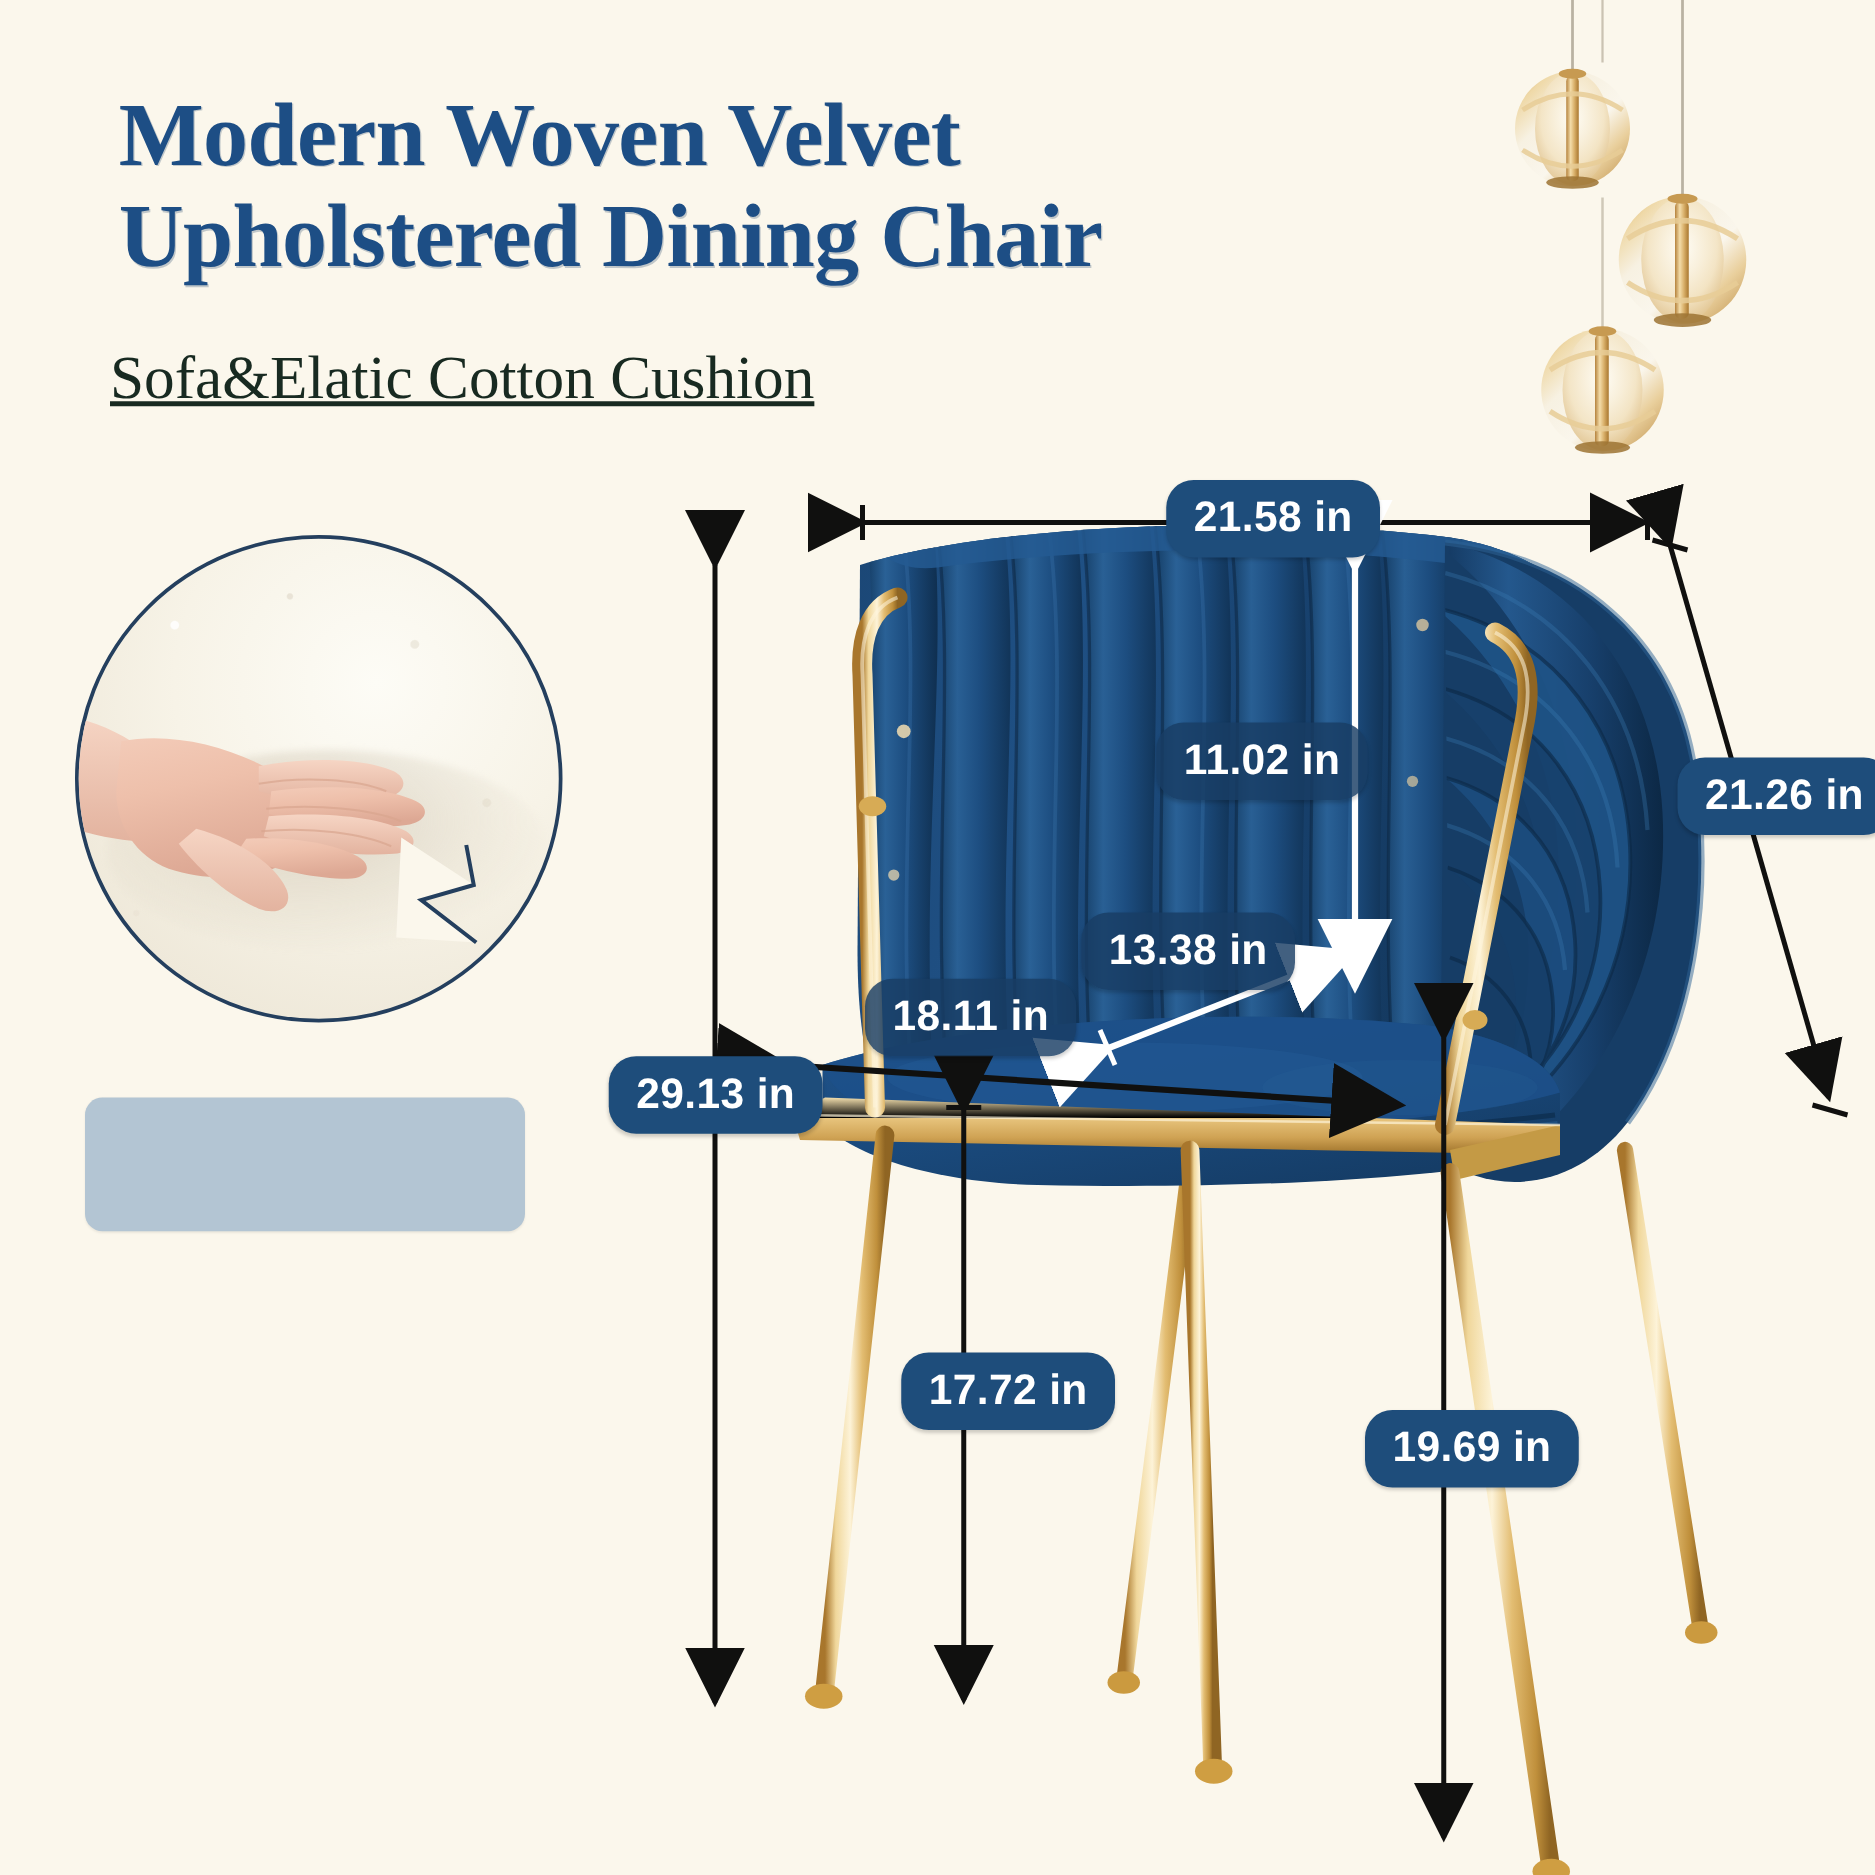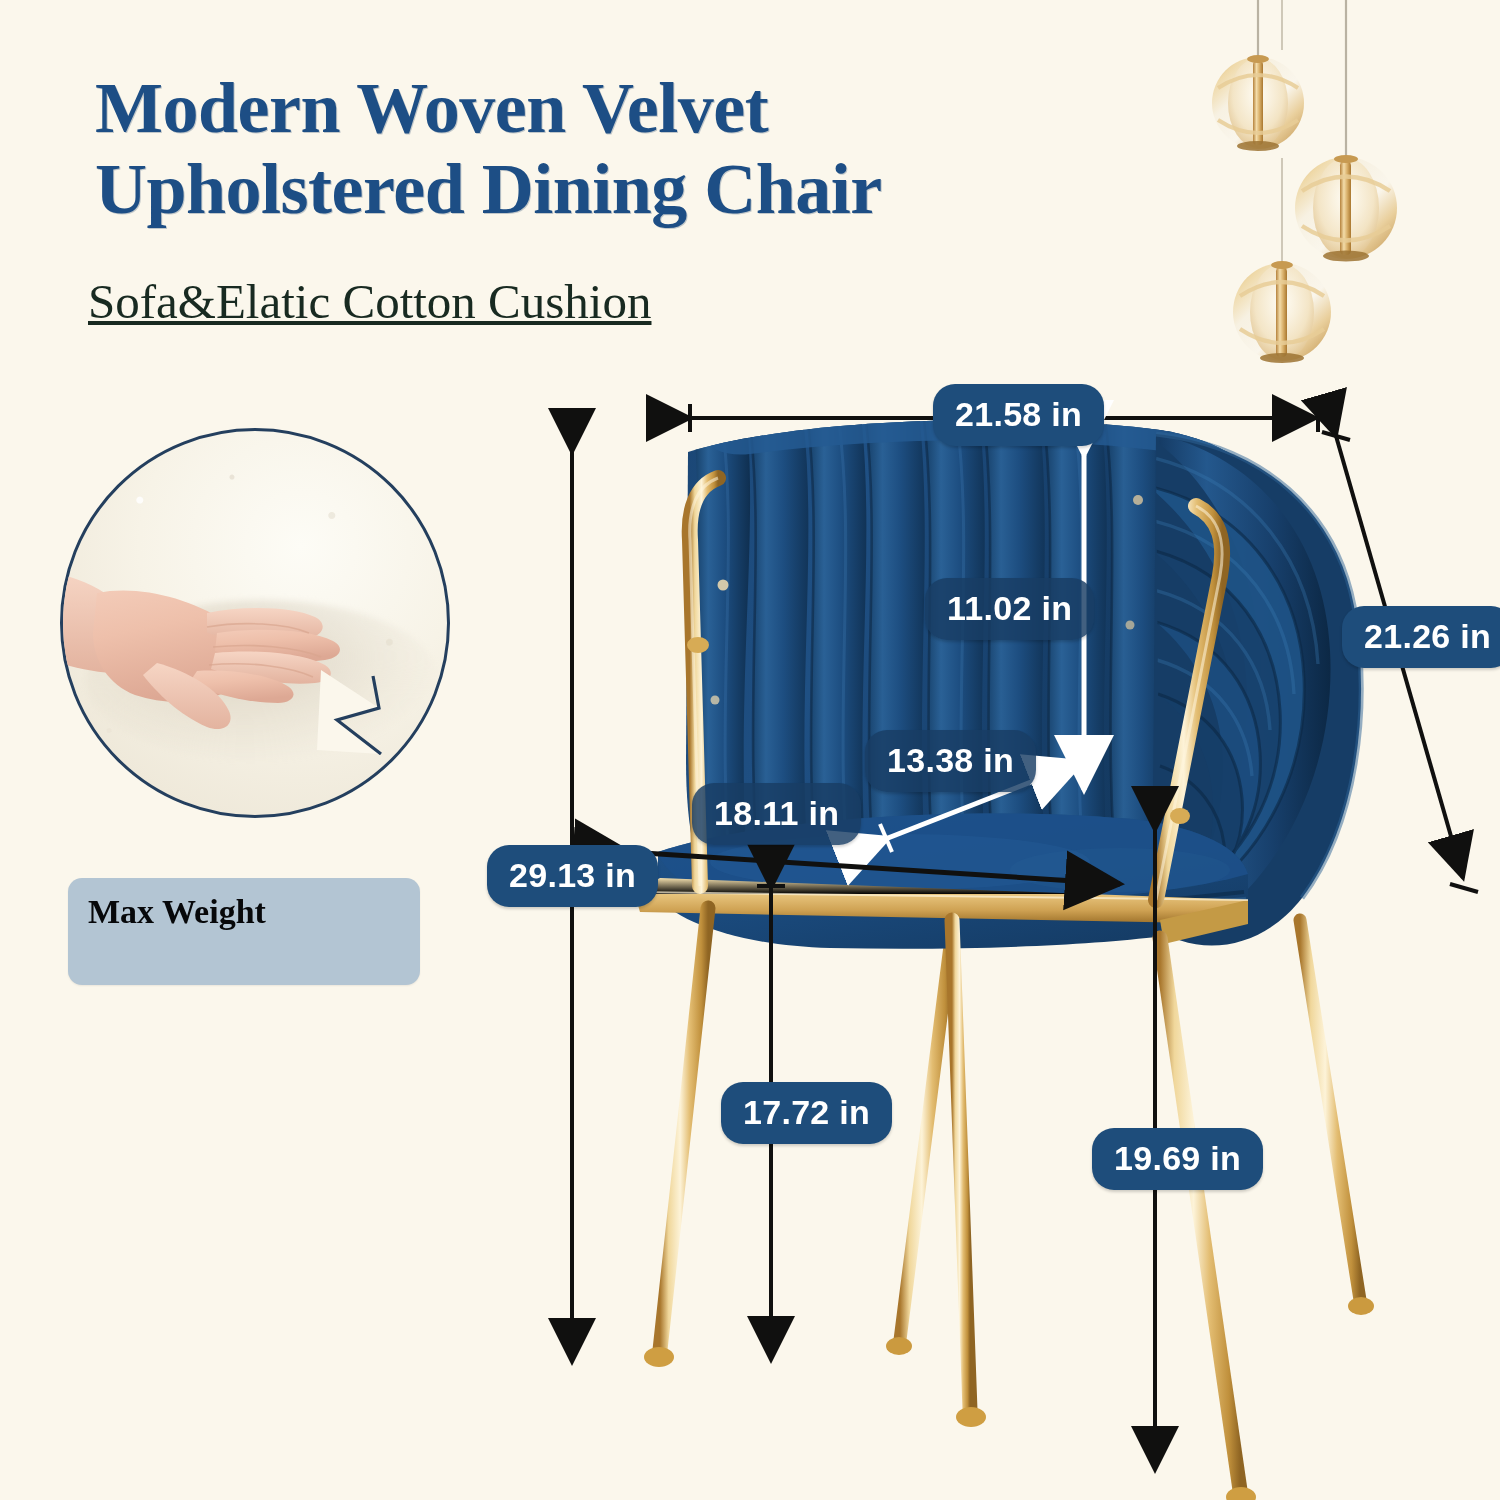--- a/index.html
+++ b/index.html
@@ -205,21 +205,20 @@
       </svg>
     </div>
 
     <svg class="tail" viewBox="0 0 110 110">
       <path d="M6 6 L64 44 L22 56 L66 90 L2 86 Z" fill="#fbf7ec" stroke="none"></path>
       <path d="M58 12 L64 44 L22 56 L66 90" fill="none" stroke="#243f5e" stroke-width="3.2" stroke-linejoin="miter"></path>
     </svg>
   </div>
 
   <div class="maxweight">
-    <div>Max Weight</div>
   </div>
 
   <div class="chair">
     <svg width="830" height="1120" viewBox="0 0 830 1120">
       <defs>
         <linearGradient id="goldV" x1="0" y1="0" x2="1" y2="0">
           <stop offset="0%" stop-color="#a8762c"></stop>
           <stop offset="18%" stop-color="#f0d79b"></stop>
           <stop offset="42%" stop-color="#fdf3d8"></stop>
           <stop offset="62%" stop-color="#e3bd72"></stop>

